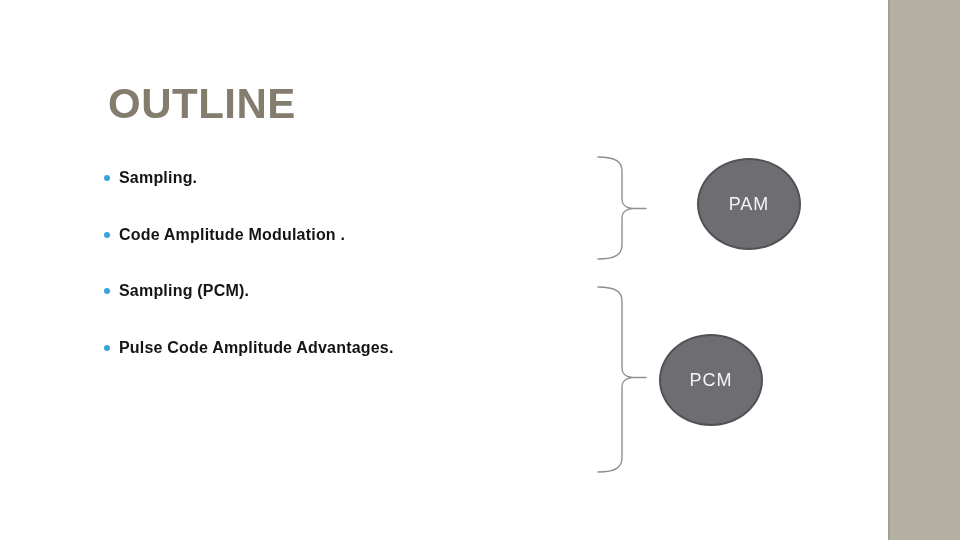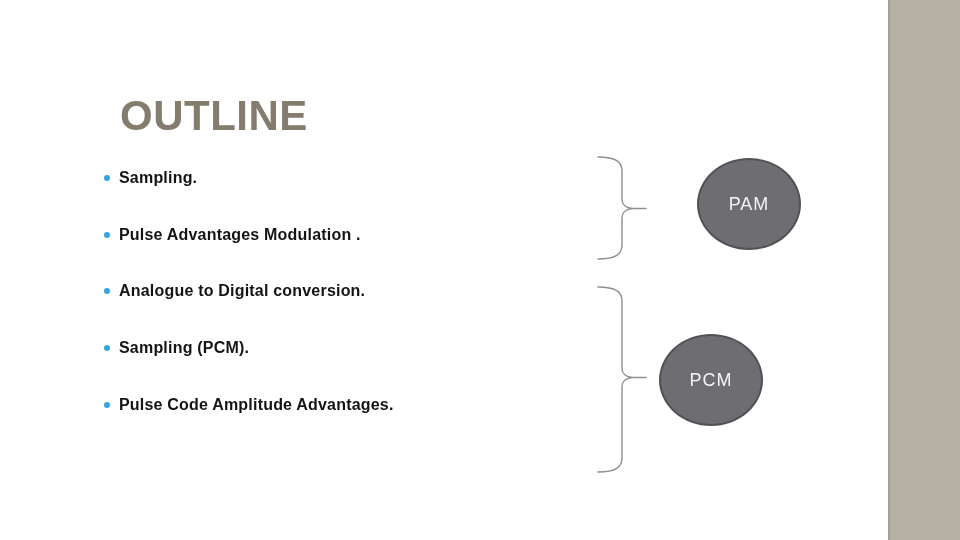--- a/index.html
+++ b/index.html
@@ -8,21 +8,21 @@
     width: 960px;
     height: 540px;
     background: #ffffff;
     overflow: hidden;
     font-family: "Liberation Sans", sans-serif;
   }
   .title {
     position: absolute;
     left: 108px;
     top: 83px;
-    margin: 12px;
+    margin: 0;
     font-size: 42px;
     line-height: 42px;
     font-weight: bold;
     color: #847D6E;
     letter-spacing: 0.5px;
   }
   .bullets {
     position: absolute;
     left: 104px;
     top: 150px;
@@ -100,25 +100,21 @@
 
   <h1 class="title">OUTLINE</h1>
 
   <ul class="bullets">
     <li class="bullet-item">
       <span class="dot"></span>
       <span class="btext">Sampling.</span>
     </li>
     <li class="bullet-item">
       <span class="dot"></span>
-      <span class="btext">Pulse Advantages Modulation .</span>
-    </li>
-    <li class="bullet-item">
-      <span class="dot"></span>
-      <span class="btext">Analogue to Digital conversion.</span>
+      <span class="btext">Code Amplitude Modulation .</span>
     </li>
     <li class="bullet-item">
       <span class="dot"></span>
       <span class="btext">Sampling (PCM).</span>
     </li>
     <li class="bullet-item">
       <span class="dot"></span>
       <span class="btext">Pulse Code Amplitude Advantages.</span>
     </li>
   </ul>

